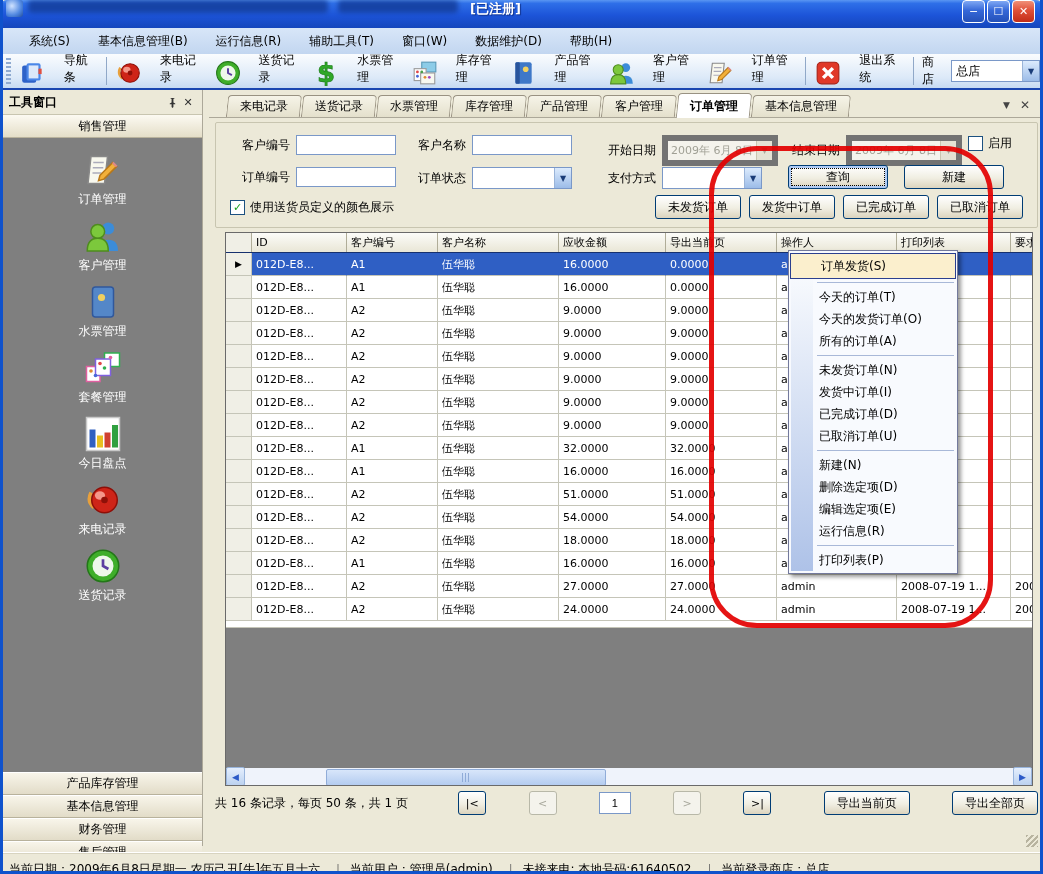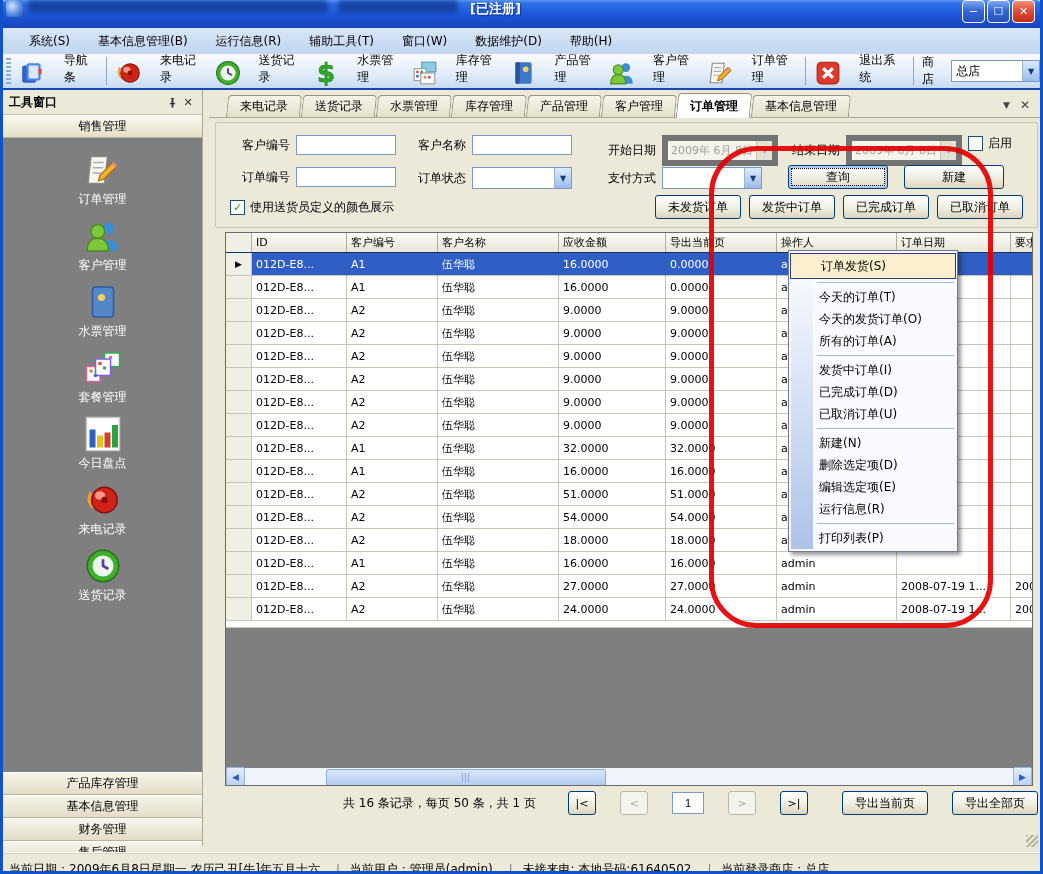--- a/index.html
+++ b/index.html
@@ -103,21 +103,21 @@
   #hscroll{flex:none;height:17px;background:#EFF3FB;display:flex;align-items:center;position:relative;}
   .sbtn{width:17px;height:17px;background:linear-gradient(180deg,#E4EEFD,#BCD2F0);border:1px solid #98B4DC;
     color:#2C5AC8;font-size:9px;display:flex;align-items:center;justify-content:center;border-radius:2px;}
   .sbtn.right{margin-left:auto;}
   #hthumb{position:absolute;left:100px;width:278px;height:15px;top:1px;border:1px solid #90ACD8;border-radius:2px;
     background:linear-gradient(180deg,#D8E6FA,#B4CCF0);}
   #hthumb:after{content:"";position:absolute;left:50%;top:3px;width:8px;height:9px;margin-left:-4px;
     background:repeating-linear-gradient(90deg,#90ACD8 0 1px,transparent 1px 3px);}
 
   
-  #pager{left:212px;top:790px;width:823px;height:26px;display:flex;align-items:center;justify-content:flex-end;gap:24px;}
+  #pager{left:212px;top:790px;width:823px;height:26px;display:flex;align-items:center;justify-content:space-between;gap:24px;}
   #pager .summary{margin-right:8px;}
   .navbtn{width:26px;height:22px;border:1px solid #003C74;border-radius:3px;font-size:11px;
     background:linear-gradient(180deg,#fff,#F0EEE2 55%,#DCD4BE);display:flex;align-items:center;justify-content:center;}
   .navbtn.disabled{border-color:#B8B8A8;color:#A8A89C;background:#F4F3EC;}
   #page-box{width:26px;height:18px;border:1px solid #7A98C8;text-align:center;font-size:11px;}
 
   
   #ctxmenu{left:785px;top:250px;width:170px;background:#F8FAFE;border:1px solid #73799C;
     box-shadow:3px 3px 4px rgba(0,0,0,.4);padding:2px 0;z-index:40;}
   #ctxmenu:before{content:"";position:absolute;left:2px;top:2px;bottom:2px;width:22px;
@@ -487,21 +487,21 @@
 
   <div id="grid" class="abs">
       <div class="trow hdr">
         <div class="tcell sel" style="width: 25px;"></div>
         <div class="tcell" style="width: 86px;">ID</div>
         <div class="tcell" style="width: 82px;">客户编号</div>
         <div class="tcell" style="width: 112px;">客户名称</div>
         <div class="tcell" style="width: 98px;">应收金额</div>
         <div class="tcell" style="width: 102px;">导出当前页</div>
         <div class="tcell" style="width: 111px;">操作人</div>
-        <div class="tcell" style="width: 105px;">订单日期</div>
+        <div class="tcell" style="width: 105px;">打印列表</div>
         <div class="tcell" style="width: 86px;">要求到货日期</div>
       </div>
       <div class="trow selected">
         <div class="tcell sel" style="width: 25px; font-size: 9px;">▶</div>
         <div class="tcell" style="width: 86px;">012D-E8...</div>
         <div class="tcell" style="width: 82px;">A1</div>
         <div class="tcell" style="width: 112px;">伍华聪</div>
         <div class="tcell" style="width: 98px;">16.0000</div>
         <div class="tcell" style="width: 102px;">0.0000</div>
         <div class="tcell" style="width: 111px;">admin</div>
@@ -693,20 +693,21 @@
     <span class="xpbtn">导出全部页</span>
   </div>
 
   <div id="ctxmenu" class="abs">
       <div class="mi hl">订单发货(S)</div>
       <div class="msep"></div>
       <div class="mi">今天的订单(T)</div>
       <div class="mi">今天的发货订单(O)</div>
       <div class="mi">所有的订单(A)</div>
       <div class="msep"></div>
+      <div class="mi">未发货订单(N)</div>
       <div class="mi">发货中订单(I)</div>
       <div class="mi">已完成订单(D)</div>
       <div class="mi">已取消订单(U)</div>
       <div class="msep"></div>
       <div class="mi">新建(N)</div>
       <div class="mi">删除选定项(D)</div>
       <div class="mi">编辑选定项(E)</div>
       <div class="mi">运行信息(R)</div>
       <div class="msep"></div>
       <div class="mi">打印列表(P)</div>

